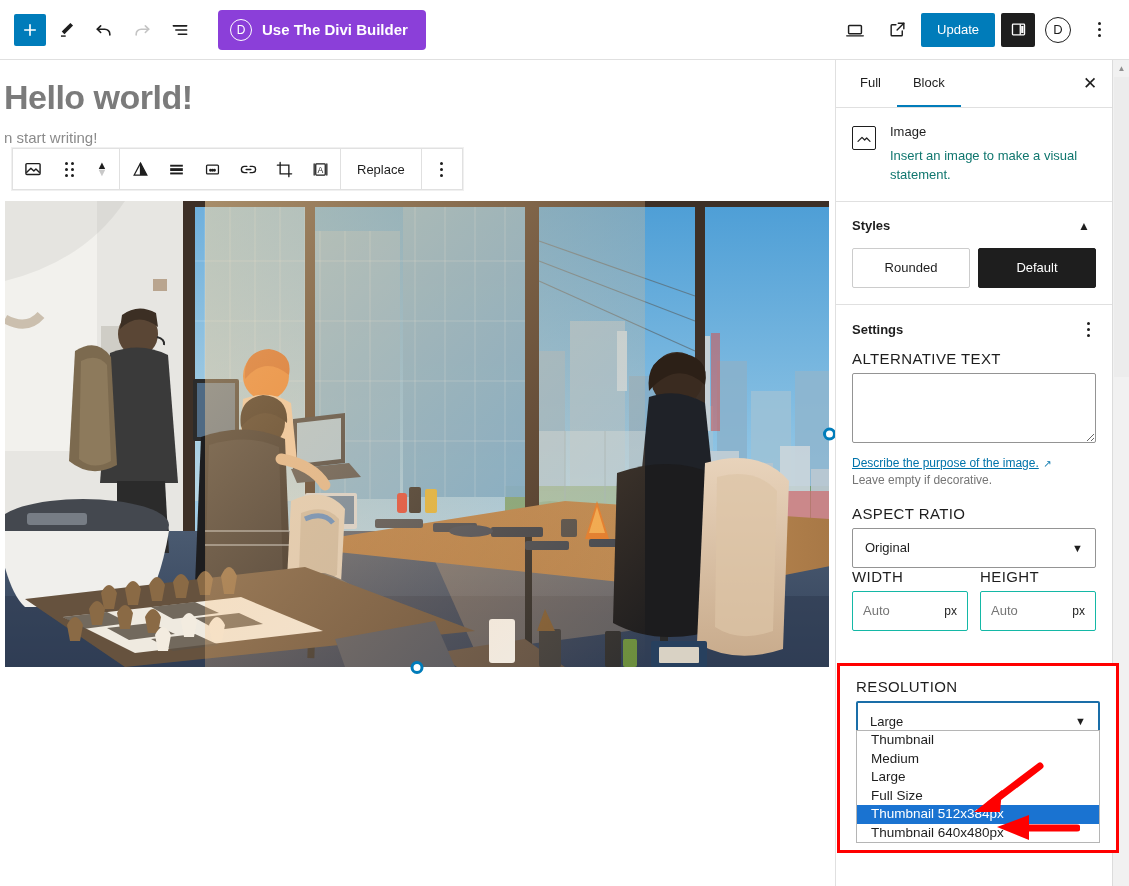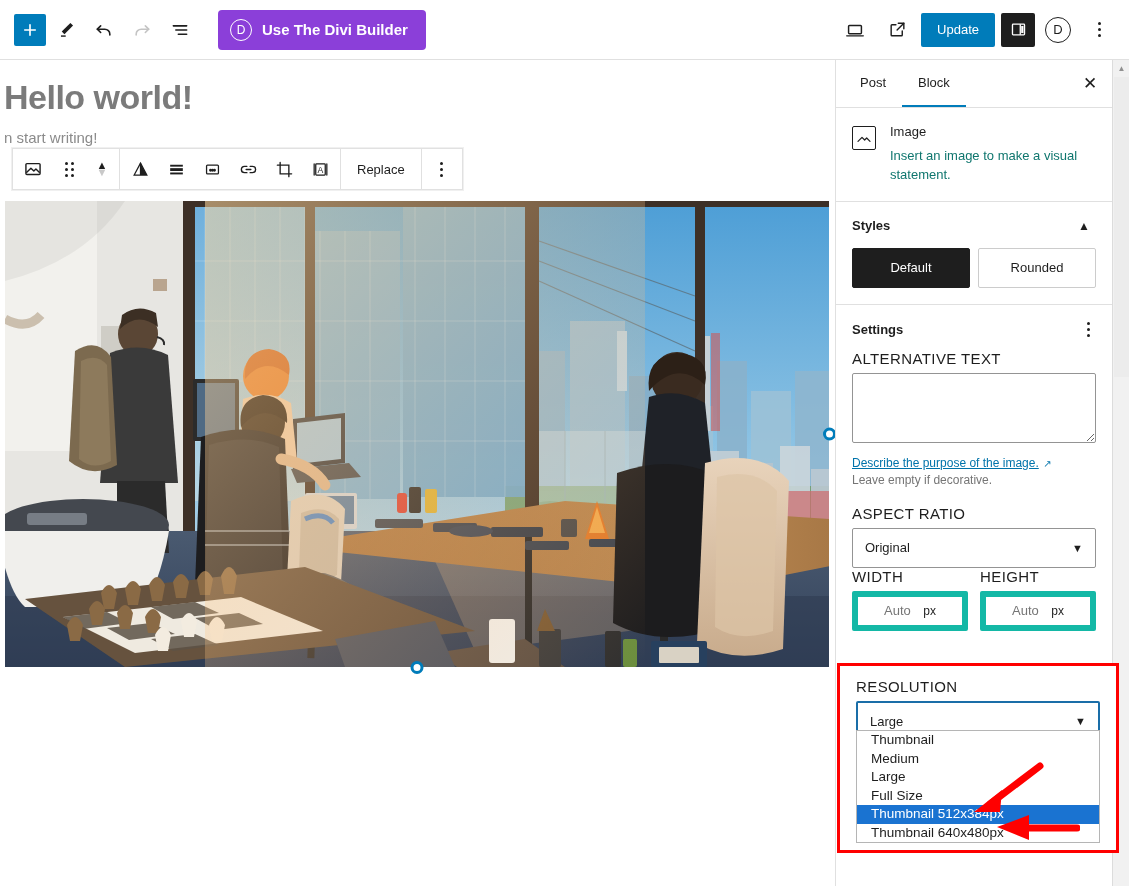--- a/index.html
+++ b/index.html
@@ -153,22 +153,22 @@
   .help-link { font-size:12px; color:#0073aa; text-decoration:underline; cursor:pointer; }
   .help-note { font-size:12px; color:#757575; margin-top:2px; }
   .select-box {
     position:relative; width:100%; height:40px; border:1px solid #949494; border-radius:2px;
     background:#fff; display:flex; align-items:center; padding:0 12px; font-size:13px; cursor:pointer;
   }
   .select-box .caret { margin-left:auto; font-size:11px; color:#1e1e1e; }
   .wh-row { display:flex; gap:12px; }
   .wh-col { flex:1; }
   .num-box {
-    height:40px; border:6px solid #14b8a6; border-radius:2px; background:#fff;
-    display:flex; align-items:center; padding:0 26px;
+    height:40px; border:1px solid #14b8a6; border-radius:2px; background:#fff;
+    display:flex; align-items:center; padding:0 10px;
   }
   .num-box .ph { font-size:13px; color:#757575; }
   .num-box .unit { margin-left:auto; font-size:12px; color:#1e1e1e; }
 
   
   #res-annot {
     position:absolute; left:837px; top:663px; width:282px; height:190px;
     border:3px solid #ff0000; z-index:25; background:#fff;
   }
   #res-inner { padding:12px 16px 0 16px; position:relative; height:100%; }
@@ -591,21 +591,21 @@
           </span>
       </button>
     </div>
   </div>
 </div>
 
 <div id="sidebar">
   <div id="sb-scroll">
 
     <div id="sb-tabs">
-      <button class="sb-tab">Post</button>
+      <button class="sb-tab">Full</button>
       <button class="sb-tab active">Block</button>
       <button class="sb-close" aria-label="Close settings">✕</button>
     </div>
 
     <div class="sb-section">
       <div id="block-card">
         <span class="block-icon">
           <svg width="16" height="16" viewBox="0 0 24 24" fill="none" stroke="currentColor" stroke-width="1.8">
             <path d="M3 17l6-6 4 4 3-3 5 5" stroke-linecap="round" stroke-linejoin="round"></path>
           </svg>
@@ -616,22 +616,22 @@
         </div>
       </div>
     </div>
 
     <div class="sb-section">
       <div class="sec-head">
         <span>Styles</span>
         <button class="chev">▲</button>
       </div>
       <div class="style-row">
+        <button class="style-btn unsel">Rounded</button>
         <button class="style-btn sel">Default</button>
-        <button class="style-btn unsel">Rounded</button>
       </div>
     </div>
 
     <div class="sb-section" style="border-bottom:none;">
       <div class="sec-head" style="padding-bottom:12px;">
         <span>Settings</span>
         <button class="chev">
           <span class="dots-v">
               <i></i>
               <i></i>

